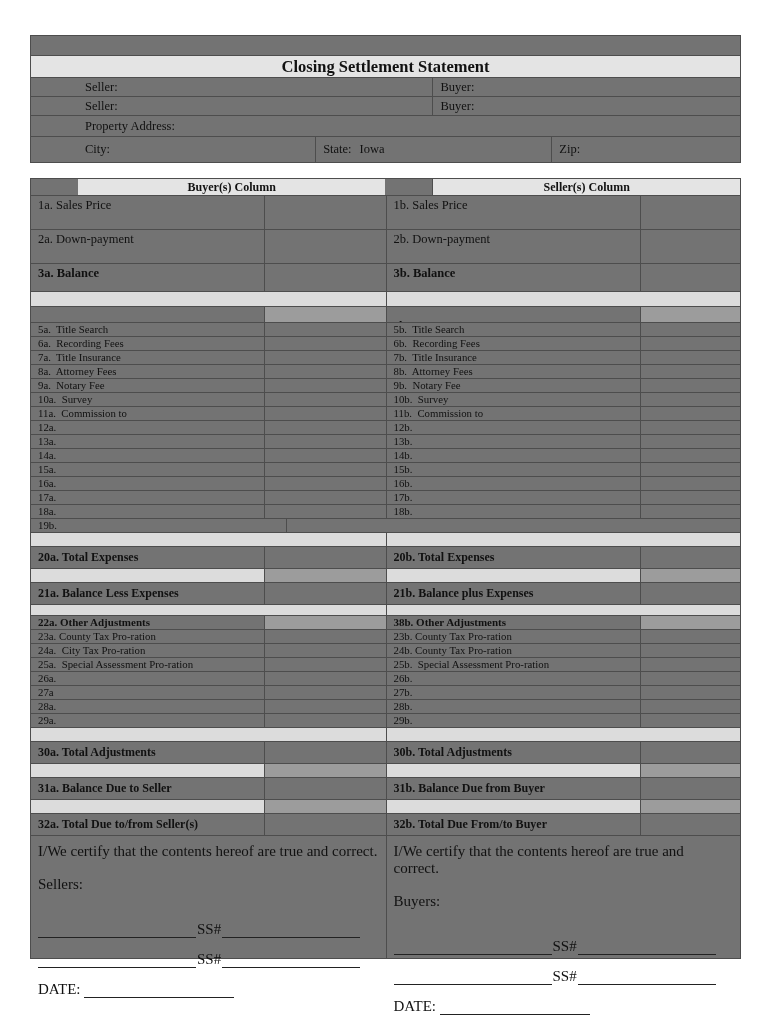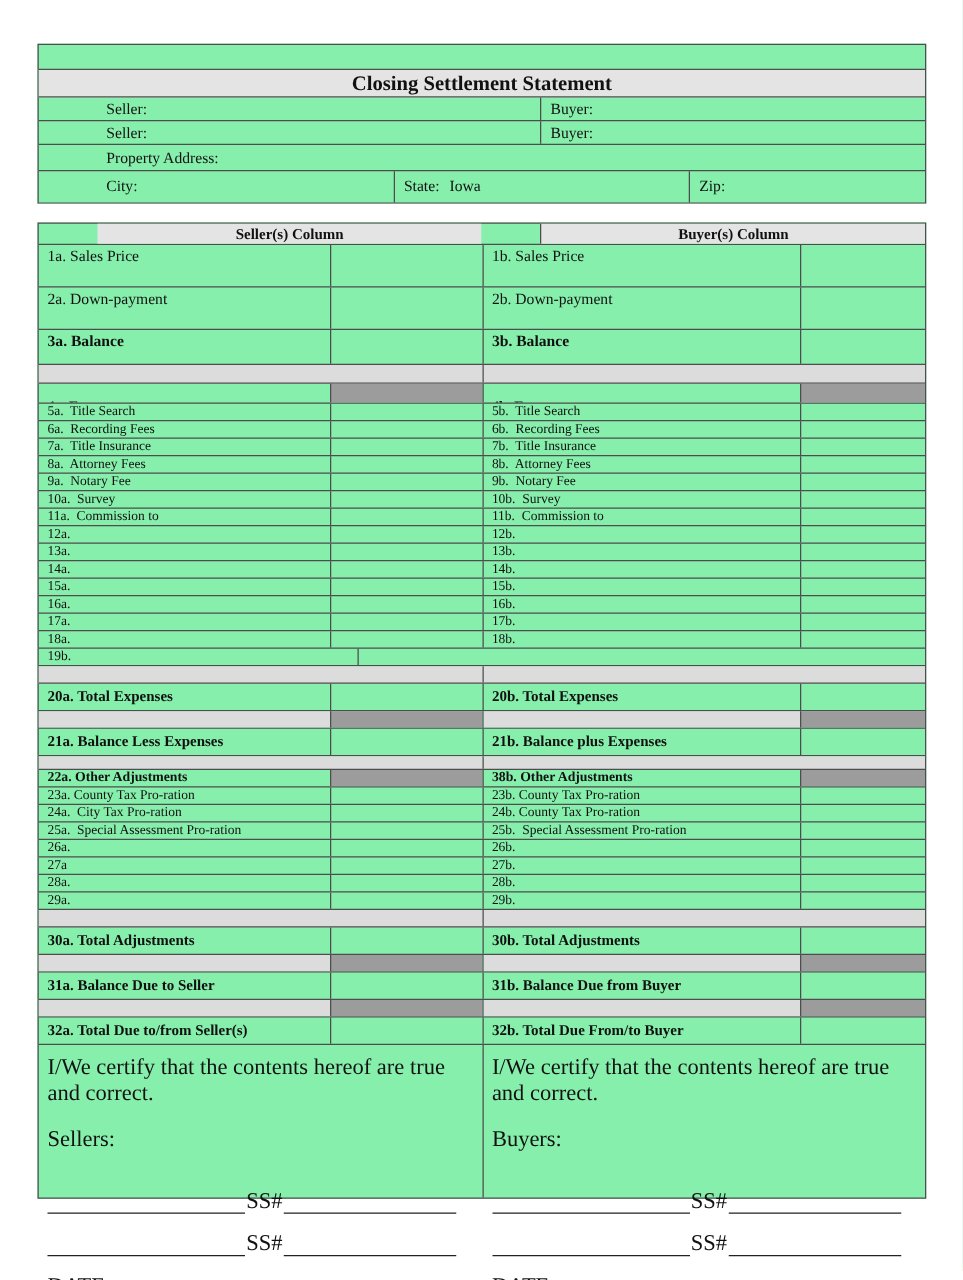--- a/index.html
+++ b/index.html
@@ -11,21 +11,21 @@
   }
   *{box-sizing:border-box;margin:0;padding:0;}
   html,body{background:#fff;}
   body{
     width:770px;height:1024px;
     font-family:"Liberation Serif","DejaVu Serif",serif;
     color:var(--ink);
   }
   .page{position:relative;width:770px;height:1024px;background:#ffffff;overflow:hidden;}
   .form-area{position:absolute;left:30px;top:35px;width:711px;}
-  .tbl{border:1px solid var(--bc);background:#86efac;}
+  .tbl{border:1px solid var(--bc);background:#737373;}
   .row{display:flex;border-bottom:1px solid var(--bc);align-items:stretch;}
   .tbl .row:last-child{border-bottom:none;}
   .cell{min-height:100%;margin-left:47px;}
   
   .strip-row{height:20px;}
   .title-row{height:22px;background:var(--graybar);justify-content:center;align-items:center;}
   .title-row .t{font-weight:bold;font-size:16.5px;}
   .sb-row{height:19px;font-size:12.5px;}
   .sb-row .cell{width:50%;padding:2px 0 0 7px;}
   .sb-row .cell + .cell{border-left:1px solid var(--bc);}
@@ -58,21 +58,21 @@
   .h-s .lbl{padding-top:0px;line-height:13px;}
   .h-tot{height:22px;font-size:12px;font-weight:bold;}
   .h-tot .lbl{padding-top:3px;}
   .sp{height:15px;background:var(--spacer);}
   .sp2{height:11px;background:var(--spacer);}
   .sp3{height:14px;background:var(--spacer);}
   .shade-row{height:14px;}
   .shade-row .lbl{background:var(--spacer);}
   .shade-row .amt{background:var(--dark);}
   
-  .cert-row{height:122px;font-size:18px;}
+  .cert-row{height:122px;font-size:15px;}
   .cert-cell{display:block;padding:7px 8px 0 7px;}
   .cert-stmt{margin-bottom:16px;}
   .cert-name{margin-bottom:28px;}
   .sig-line{margin-bottom:13px;white-space:nowrap;}
   .uline{display:inline-block;border-bottom:1px solid #222;height:13px;vertical-align:bottom;}
   .u1{width:158px;}
   .u2{width:138px;}
   .u3{width:150px;}
   .ss{padding:0 1px;}
   .date-line{margin-top:3px;}
@@ -103,22 +103,22 @@
         <div class="cell c-city"><span>City:</span></div>
         <div class="cell c-state"><span>State:</span><span class="val">Iowa</span></div>
         <div class="cell c-zip"><span>Zip:</span></div>
       </div>
     </div>
 
     <div class="gap"></div>
 
     <div class="tbl">
       <div class="row colhead-row">
+        <div class="cell">Buyer(s) Column</div>
         <div class="cell">Seller(s) Column</div>
-        <div class="cell">Buyer(s) Column</div>
       </div>
 
       <div class="row h-n">
         <div class="half hl">
             <div class="lbl">1a. Sales Price</div>
             <div class="amt"></div>
           </div>
         <div class="half hr">
             <div class="lbl">1b. Sales Price</div>
             <div class="amt"></div>

